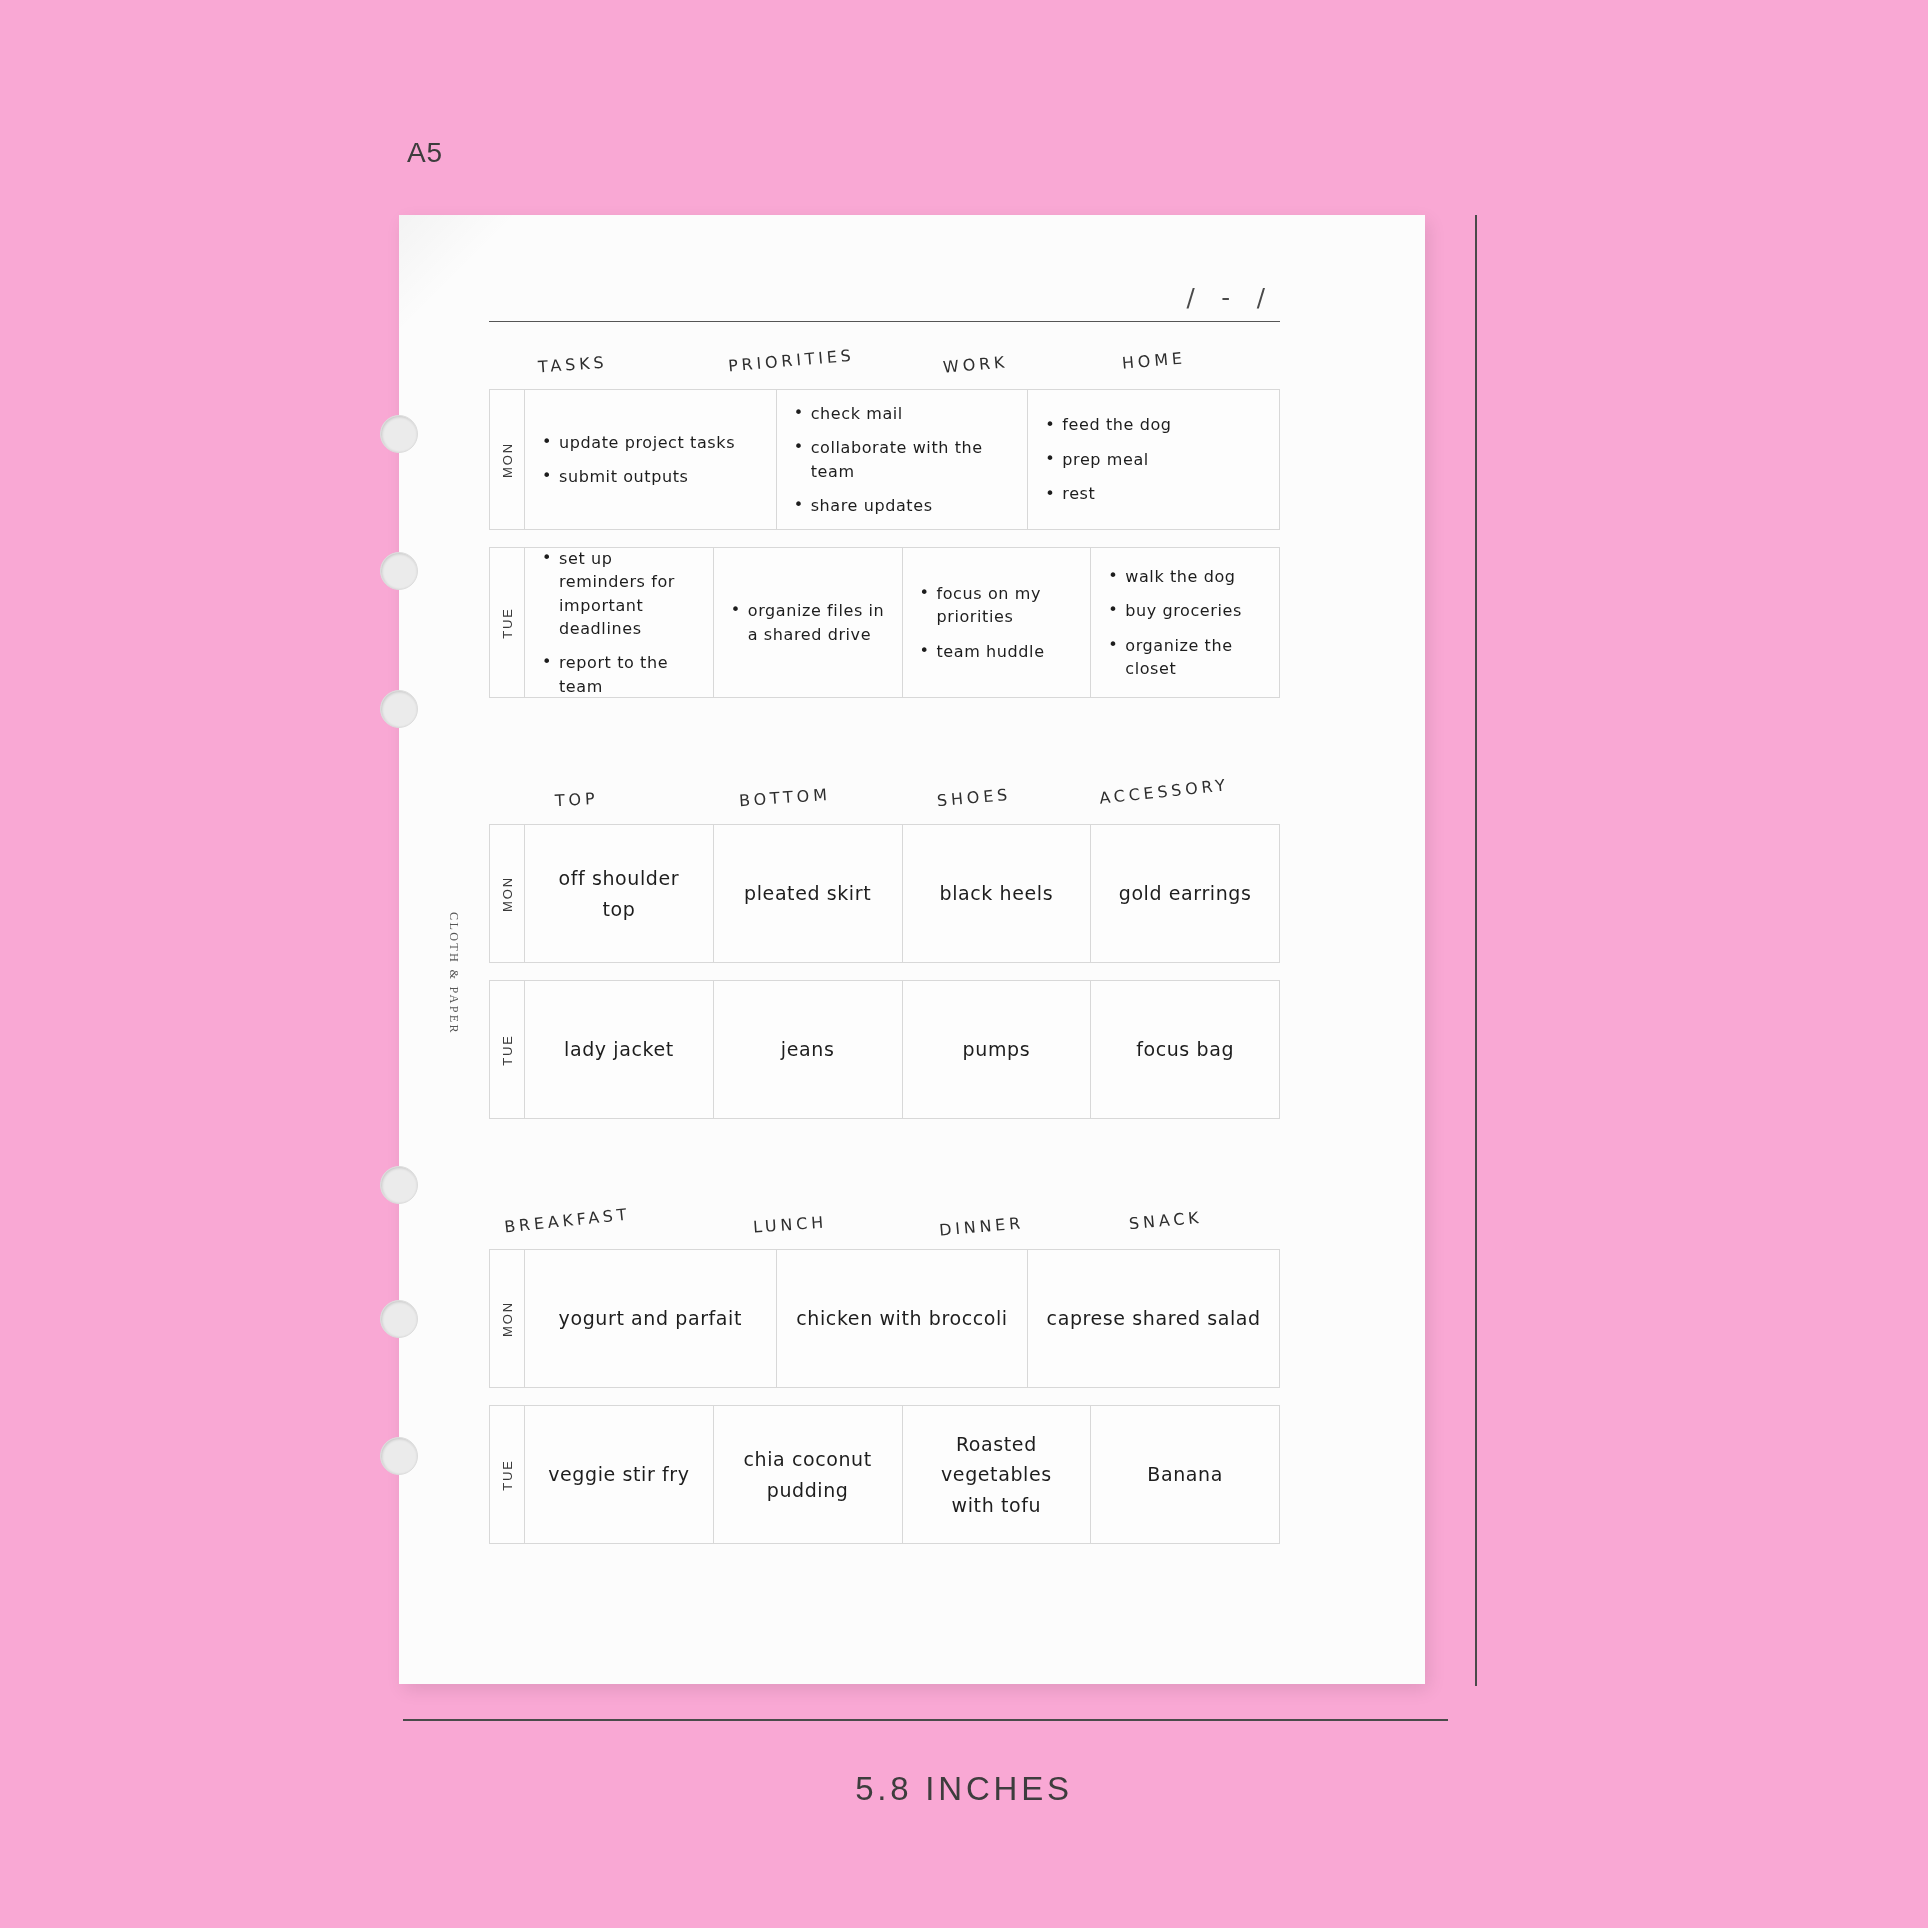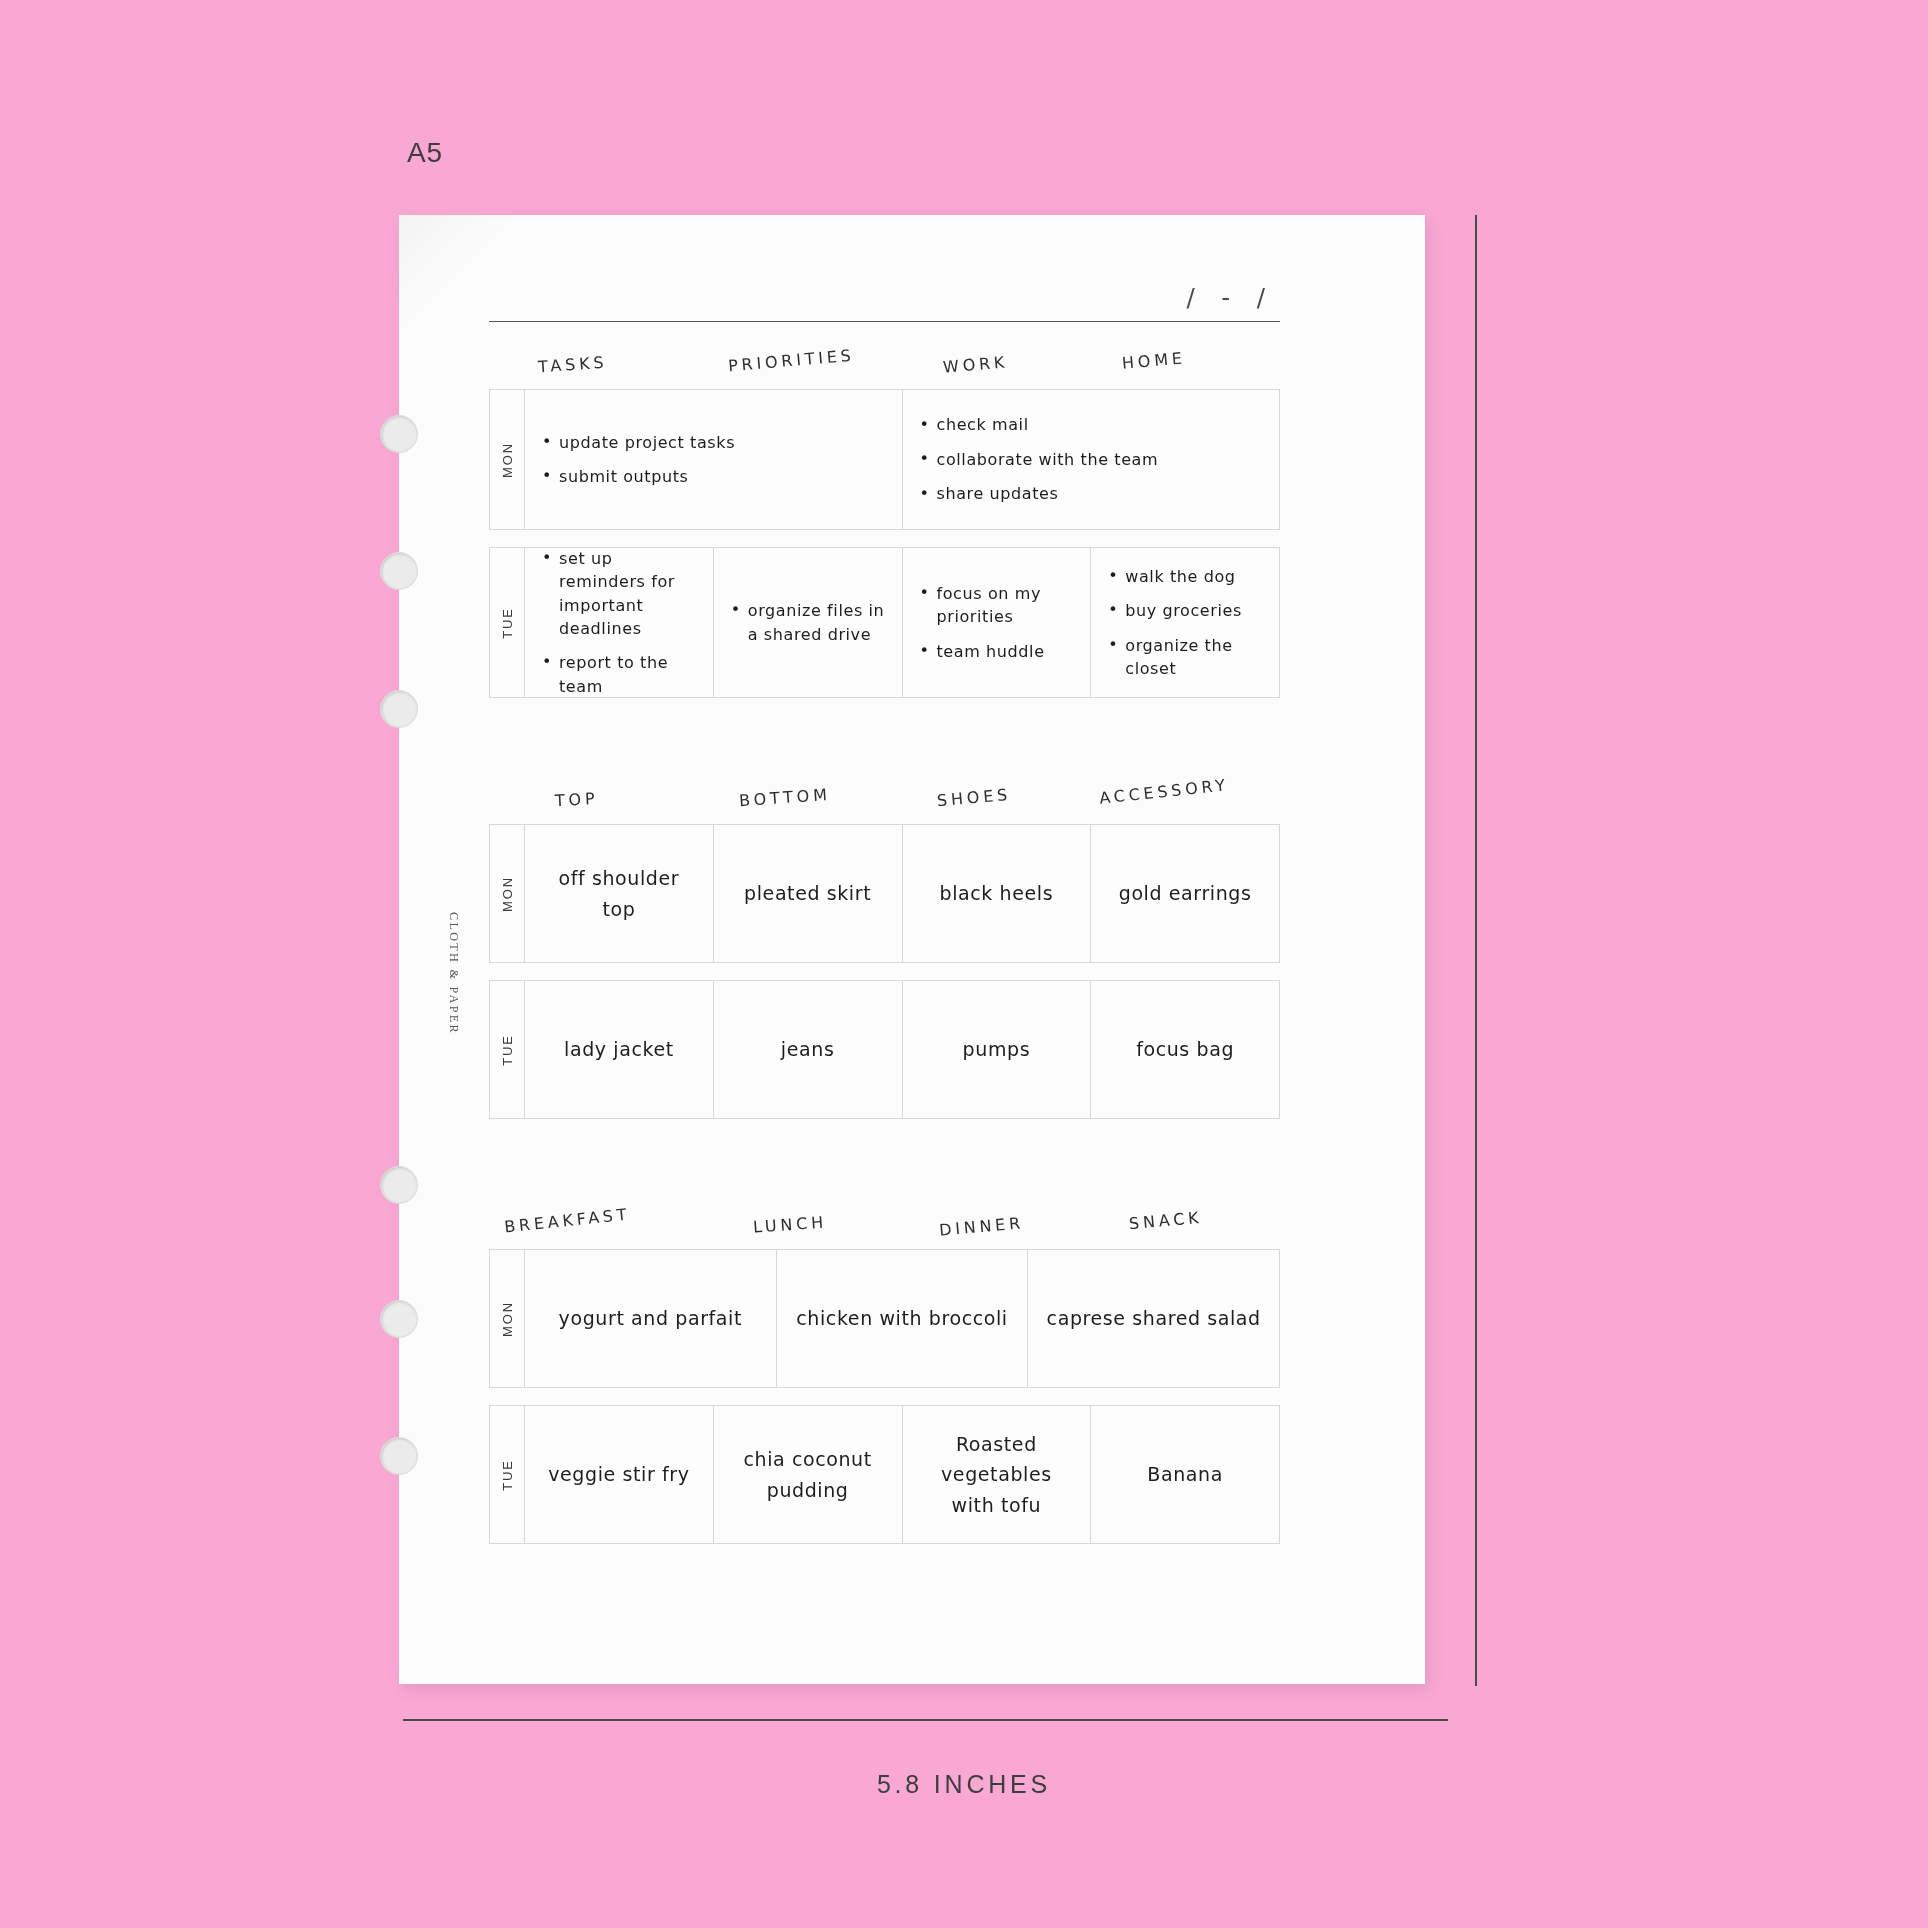--- a/index.html
+++ b/index.html
@@ -30,21 +30,21 @@
     left: 407px;
     top: 137px;
     font-size: 28px;
     letter-spacing: 0.9px;
   }
   #width-label {
     left: 0;
     top: 1770px;
     width: 1928px;
     text-align: center;
-    font-size: 25px;
+    font-size: 33px;
     letter-spacing: 3.8px;
   }
   #width-rule {
     position: absolute;
     left: 403px;
     top: 1719px;
     width: 1045px;
     height: 1.9px;
     background: #4a4a4a;
   }
@@ -266,20 +266,27 @@
             <li>submit outputs</li>
           </ul>
         </div>
         <div class="cell">
           <ul class="bullets hand">
             <li>check mail</li>
             <li>collaborate with the team</li>
             <li>share updates</li>
           </ul>
         </div>
+        <div class="cell">
+          <ul class="bullets hand">
+            <li>feed the dog</li>
+            <li>prep meal</li>
+            <li>rest</li>
+          </ul>
+        </div>
       </div>
 
       <div class="rowbox" style="height:151px; margin-top:17px;">
         <div class="daycol">
           <div class="daylabel">TUE</div>
         </div>
         <div class="cell">
           <ul class="bullets hand">
             <li>set up reminders for important deadlines</li>
             <li>report to the team</li>

